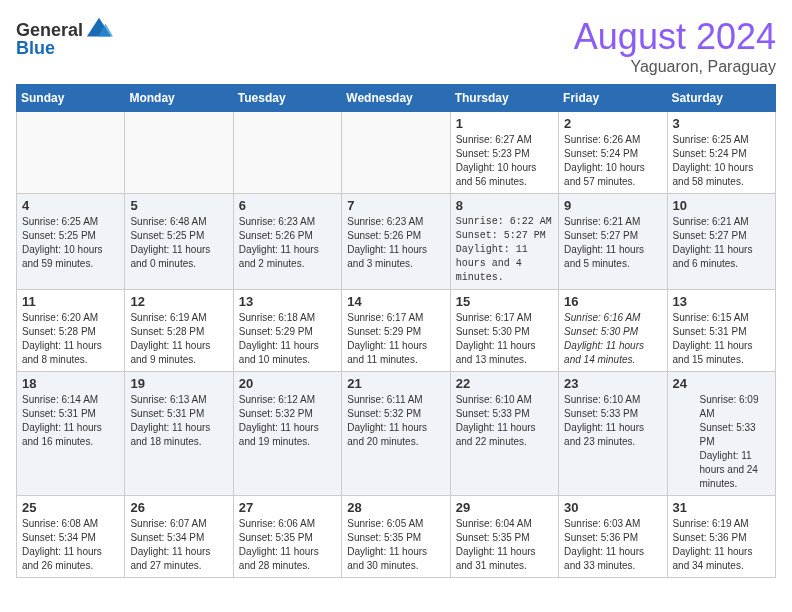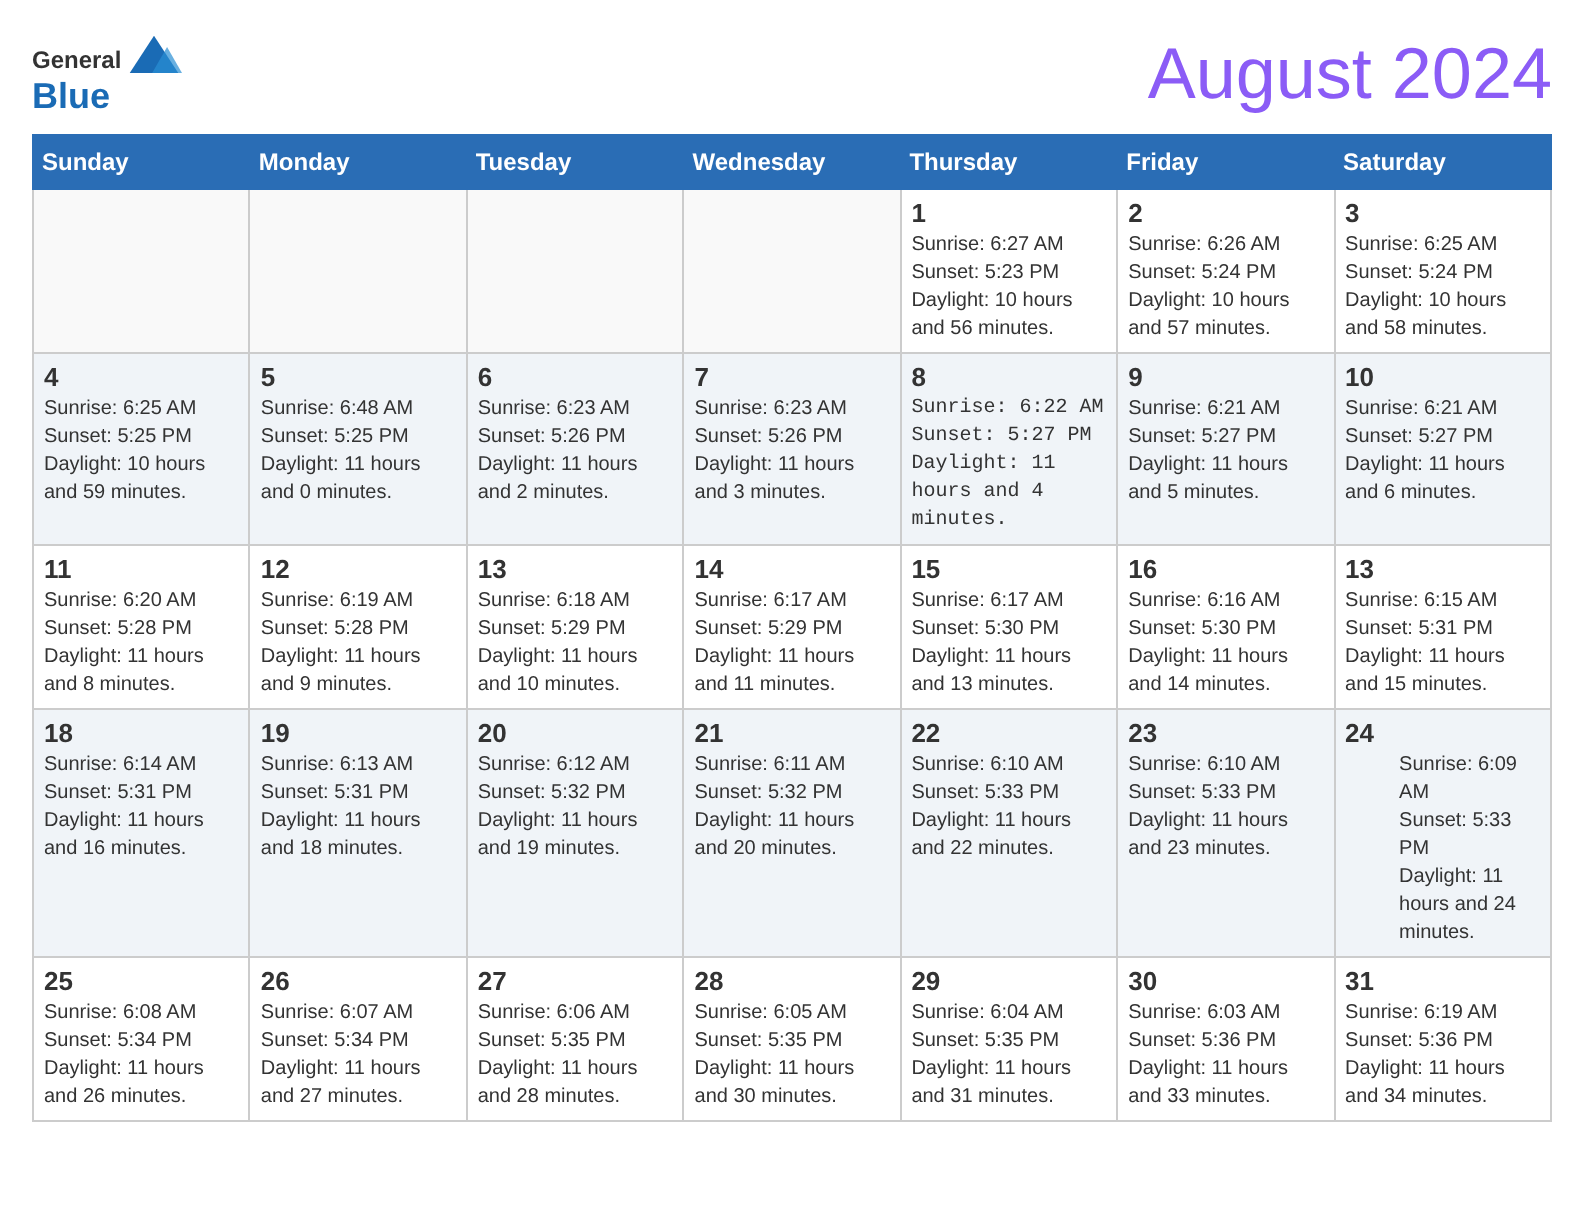--- a/index.html
+++ b/index.html
@@ -84,30 +84,31 @@
       display: flex;
       align-items: center;
     }
   </style>
 </head>
 <body>
 
 <div class="header">
   <div class="logo-wrapper">
     <div class="logo-row">
-      <span style="font-size:12px;font-weight:bold;color:#333;">General</span>
+      <span style="font-size:18px;font-weight:bold;color:#333;">General</span>
       <svg class="logo-icon" viewBox="0 0 30 30" xmlns="http://www.w3.org/2000/svg">
         <polygon points="15,2 28,22 2,22" fill="#1a6bb5"></polygon>
         <polygon points="22,8 30,22 14,22" fill="#2a8fd4" opacity="0.7"></polygon>
       </svg>
     </div>
     <span style="font-size:18px;font-weight:bold;color:#1a6bb5;margin-top:-6px;">Blue</span>
   </div>
   <div class="title-block">
     <div class="month-year">August 2024</div>
+    <div class="location">Yaguaron, Paraguay</div>
   </div>
 </div>
 
 <table>
   <thead>
     <tr>
     <th>Sunday</th>
         <th>Monday</th>
         <th>Tuesday</th>
         <th>Wednesday</th>
@@ -211,21 +212,21 @@
 Daylight: 11 hours and 11 minutes.</div>
         </td>
         <td class="odd-week">
           <div class="day-number">15</div>
           <div class="day-info" style="white-space: pre-line;">Sunrise: 6:17 AM
 Sunset: 5:30 PM
 Daylight: 11 hours and 13 minutes.</div>
         </td>
         <td class="odd-week">
           <div class="day-number">16</div>
-          <div class="day-info" style="white-space: pre-line;">Sunrise: 6:16 AM
+          <div class="day-info" style="white-space: pre-line; font-style: italic;">Sunrise: 6:16 AM
 Sunset: 5:30 PM
 Daylight: 11 hours and 14 minutes.</div>
         </td>
         <td class="odd-week">
           <div class="day-number">13</div>
           <div class="day-info" style="white-space: pre-line;">Sunrise: 6:15 AM
 Sunset: 5:31 PM
 Daylight: 11 hours and 15 minutes.</div>
         </td>
       </tr>

